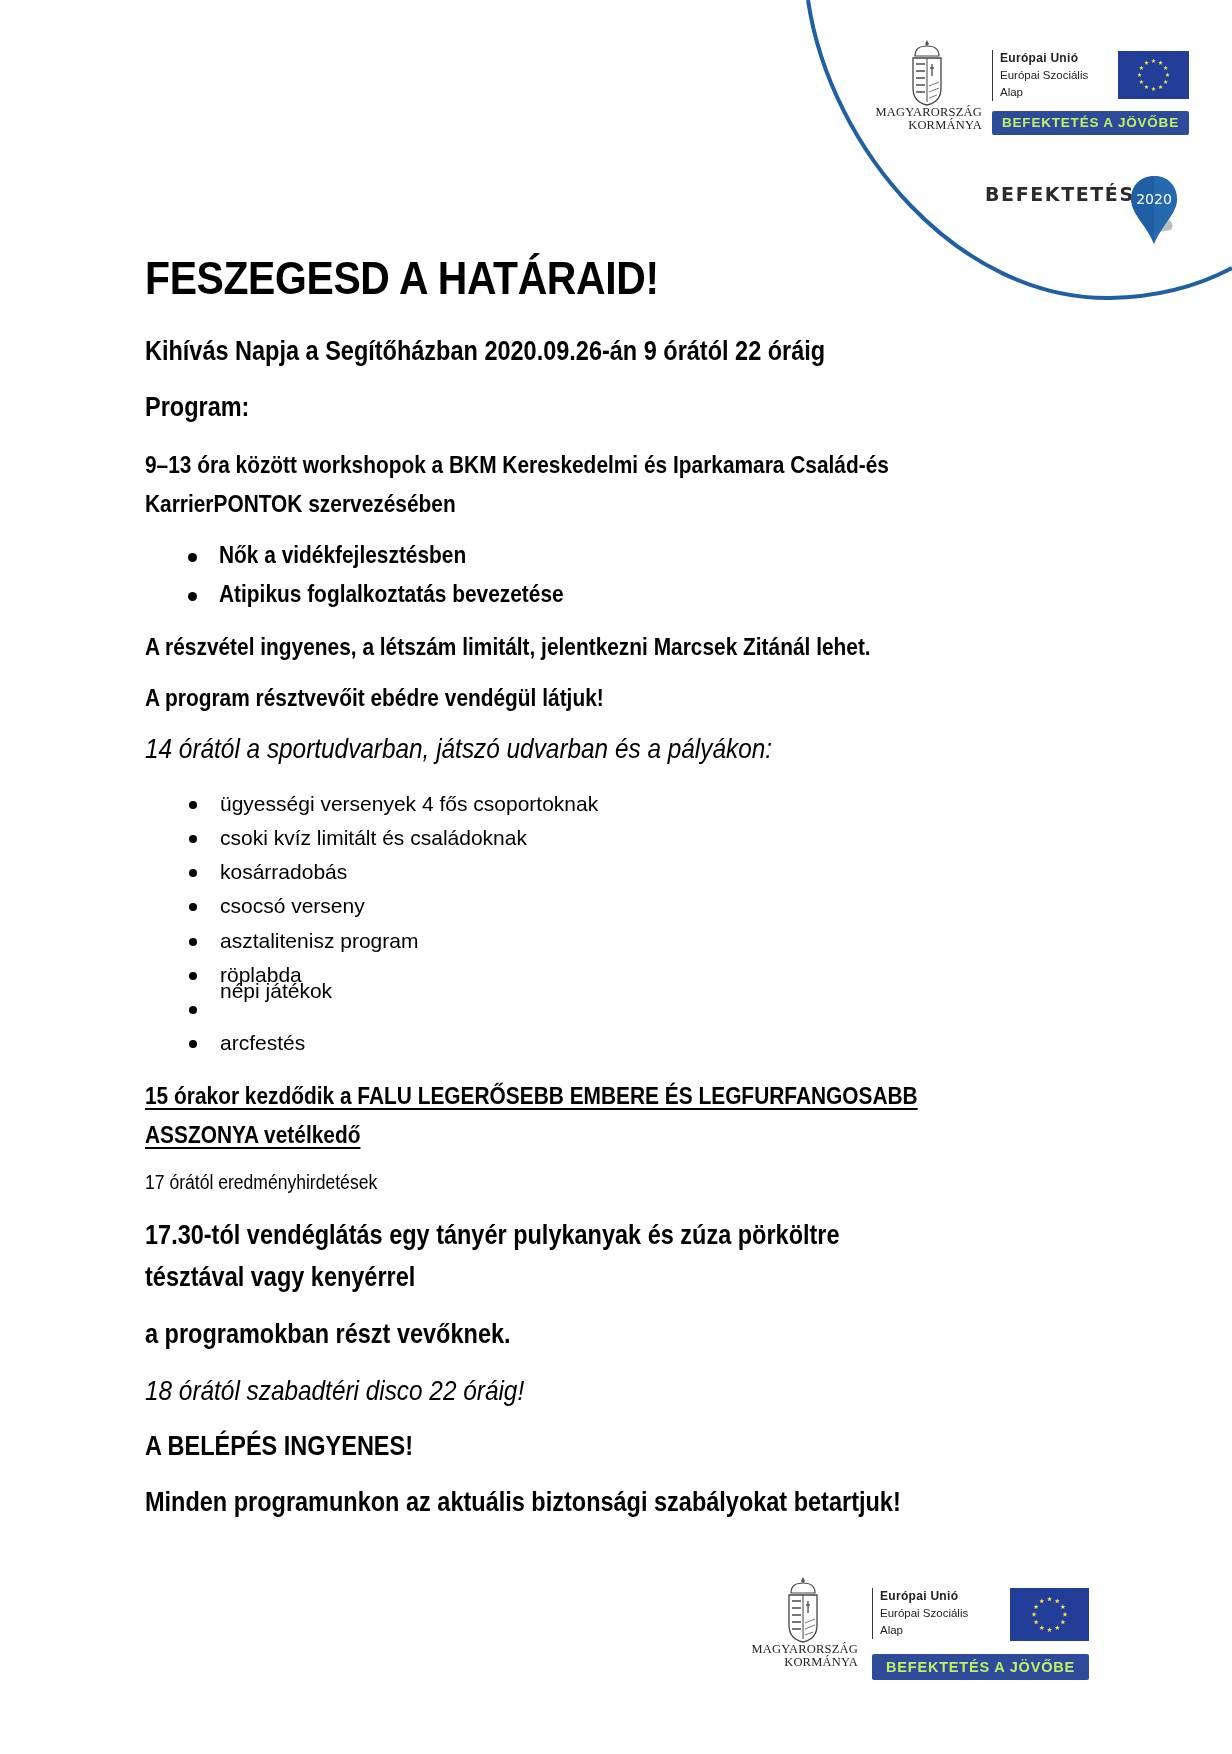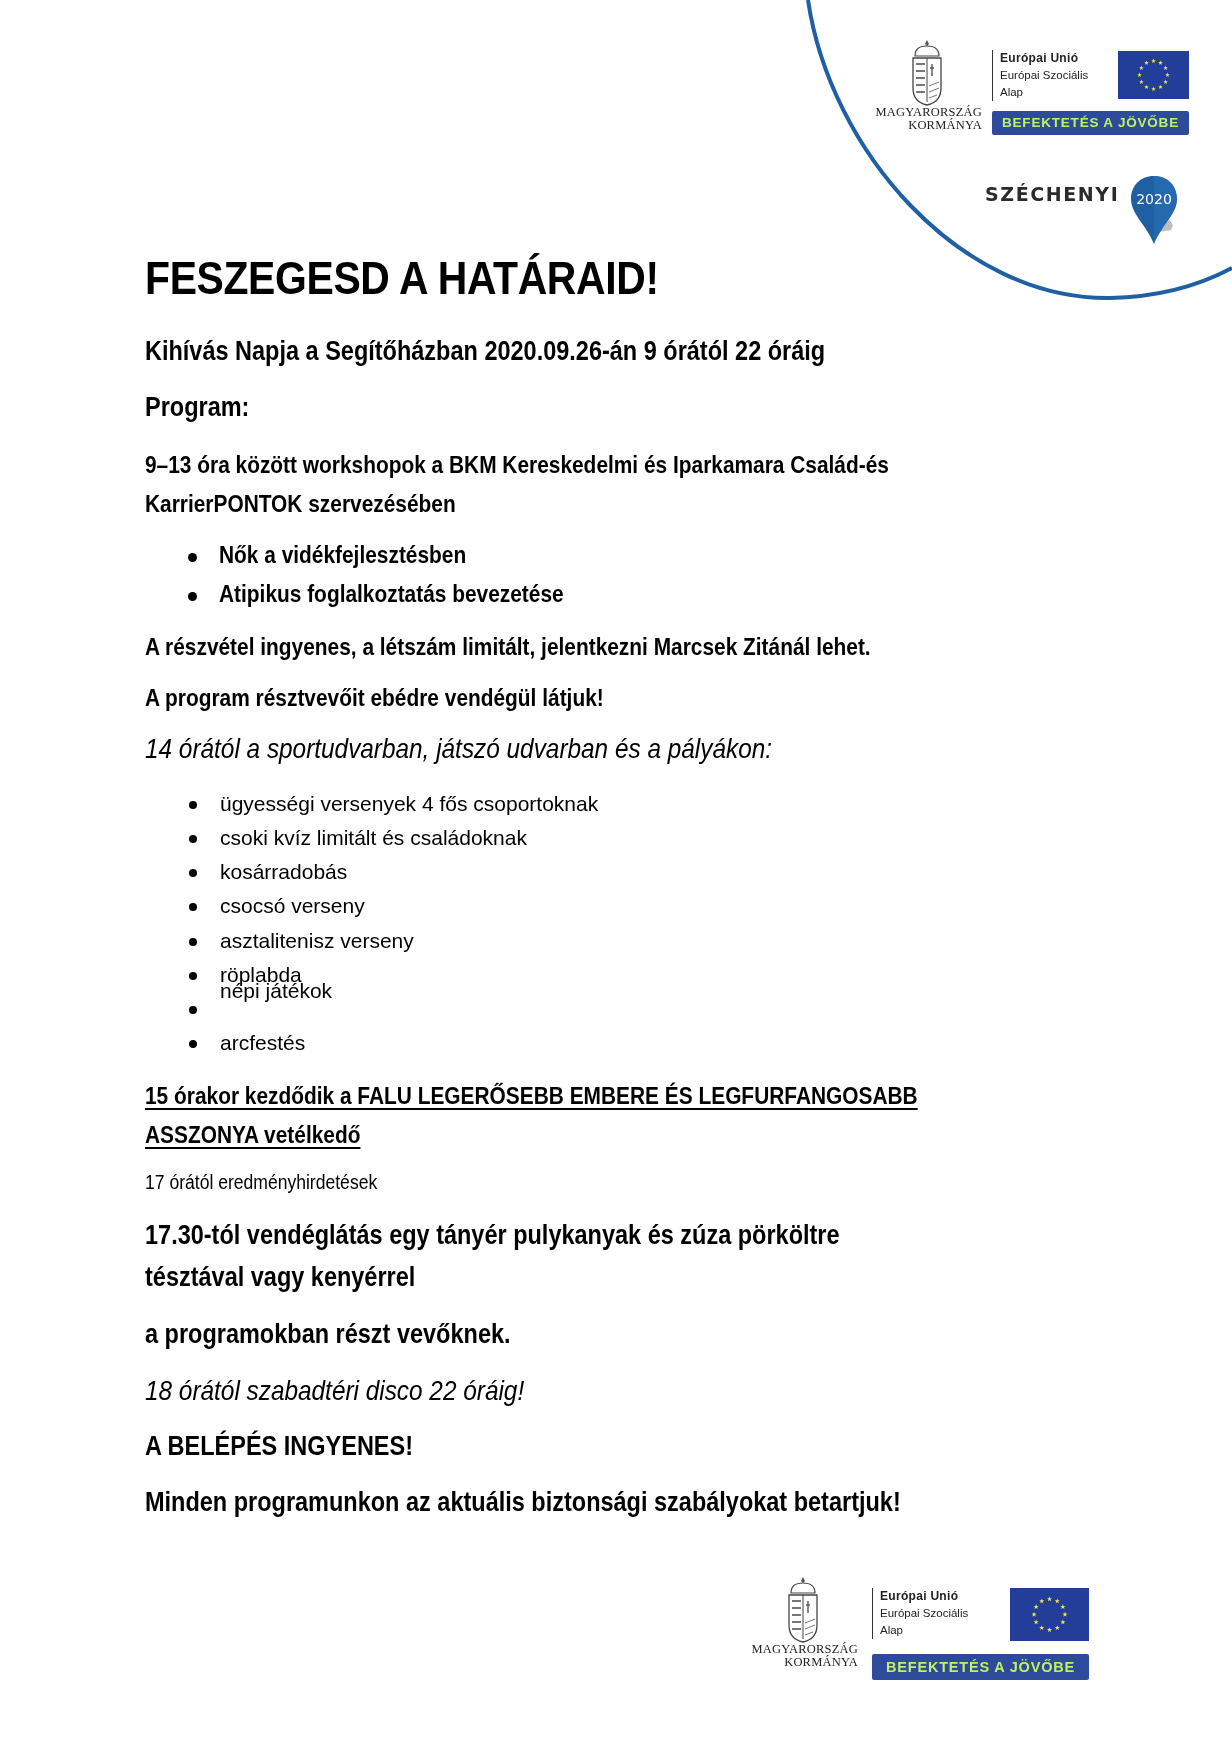--- a/index.html
+++ b/index.html
@@ -82,21 +82,21 @@
         <polygon points="23.38,14.60 23.96,16.19 25.66,16.26 24.33,17.31 24.79,18.94 23.38,18.00 21.96,18.94 22.42,17.31 21.09,16.26 22.79,16.19"></polygon>
         <polygon points="28.50,9.48 29.09,11.07 30.78,11.13 29.45,12.18 29.91,13.82 28.50,12.88 27.09,13.82 27.55,12.18 26.22,11.13 27.91,11.07"></polygon>
         <polygon points="35.50,7.60 36.09,9.19 37.78,9.26 36.45,10.31 36.91,11.94 35.50,11.00 34.09,11.94 34.55,10.31 33.22,9.26 34.91,9.19"></polygon>
         <polygon points="42.50,9.48 43.09,11.07 44.78,11.13 43.45,12.18 43.91,13.82 42.50,12.88 41.09,13.82 41.55,12.18 40.22,11.13 41.91,11.07"></polygon>
         <polygon points="47.62,14.60 48.21,16.19 49.91,16.26 48.58,17.31 49.04,18.94 47.62,18.00 46.21,18.94 46.67,17.31 45.34,16.26 47.04,16.19"></polygon>
       </g>
   </svg>
 
   <div class="invest" style="left:992px; top:111px; width:197px; height:24px; line-height:24px; font-size:13.5px;">BEFEKTETÉS A JÖVŐBE</div>
 
-  <div class="szechenyi">SZÉCHENYI</div>
+  <div class="szechenyi">BEFEKTETÉS</div>
   <svg class="pin" viewBox="0 0 50 72">
     <path d="M30 58 l10 -12 q6 4 2 10 z" fill="#bdbdbd"></path>
     <path d="M25 2 C 11 2 2 12 2 25 C 2 40 18 52 25 70 C 32 52 48 40 48 25 C 48 12 39 2 25 2 Z" fill="#1f5fa3"></path>
     <path d="M25 2 C 39 2 48 12 48 25 C 48 40 32 52 25 70 Z" fill="#2a6fb5" opacity="0.6"></path>
     <text x="25" y="30" text-anchor="middle" fill="#ffffff" font-family="DejaVu Sans, sans-serif" font-size="14">2020</text>
   </svg>
 </div>
 
 <div class="content">
   <div class="t title">FESZEGESD A HATÁRAID!</div>
@@ -133,21 +133,21 @@
     <div>
         <span class="bullet" style="left:44px; top:869px;"></span>
         <div class="t r21" style="left:75px; top:860px;text-align:right;">kosárradobás</div>
       </div>
     <div>
         <span class="bullet" style="left:44px; top:903px;"></span>
         <div class="t r21" style="left:75px; top:894px;">csocsó verseny</div>
       </div>
     <div>
         <span class="bullet" style="left:44px; top:938px;"></span>
-        <div class="t r21" style="left:75px; top:929px;">asztalitenisz verseny</div>
+        <div class="t r21" style="left:75px; top:929px;">asztalitenisz program</div>
       </div>
     <div>
         <span class="bullet" style="left:44px; top:972px;"></span>
         <div class="t r21" style="left:75px; top:963px;">röplabda</div>
       </div>
     <div>
         <span class="bullet" style="left:44px; top:1006px;"></span>
         <div class="t r21" style="left:75px; top:979px;">népi játékok</div>
       </div>
     <div>

